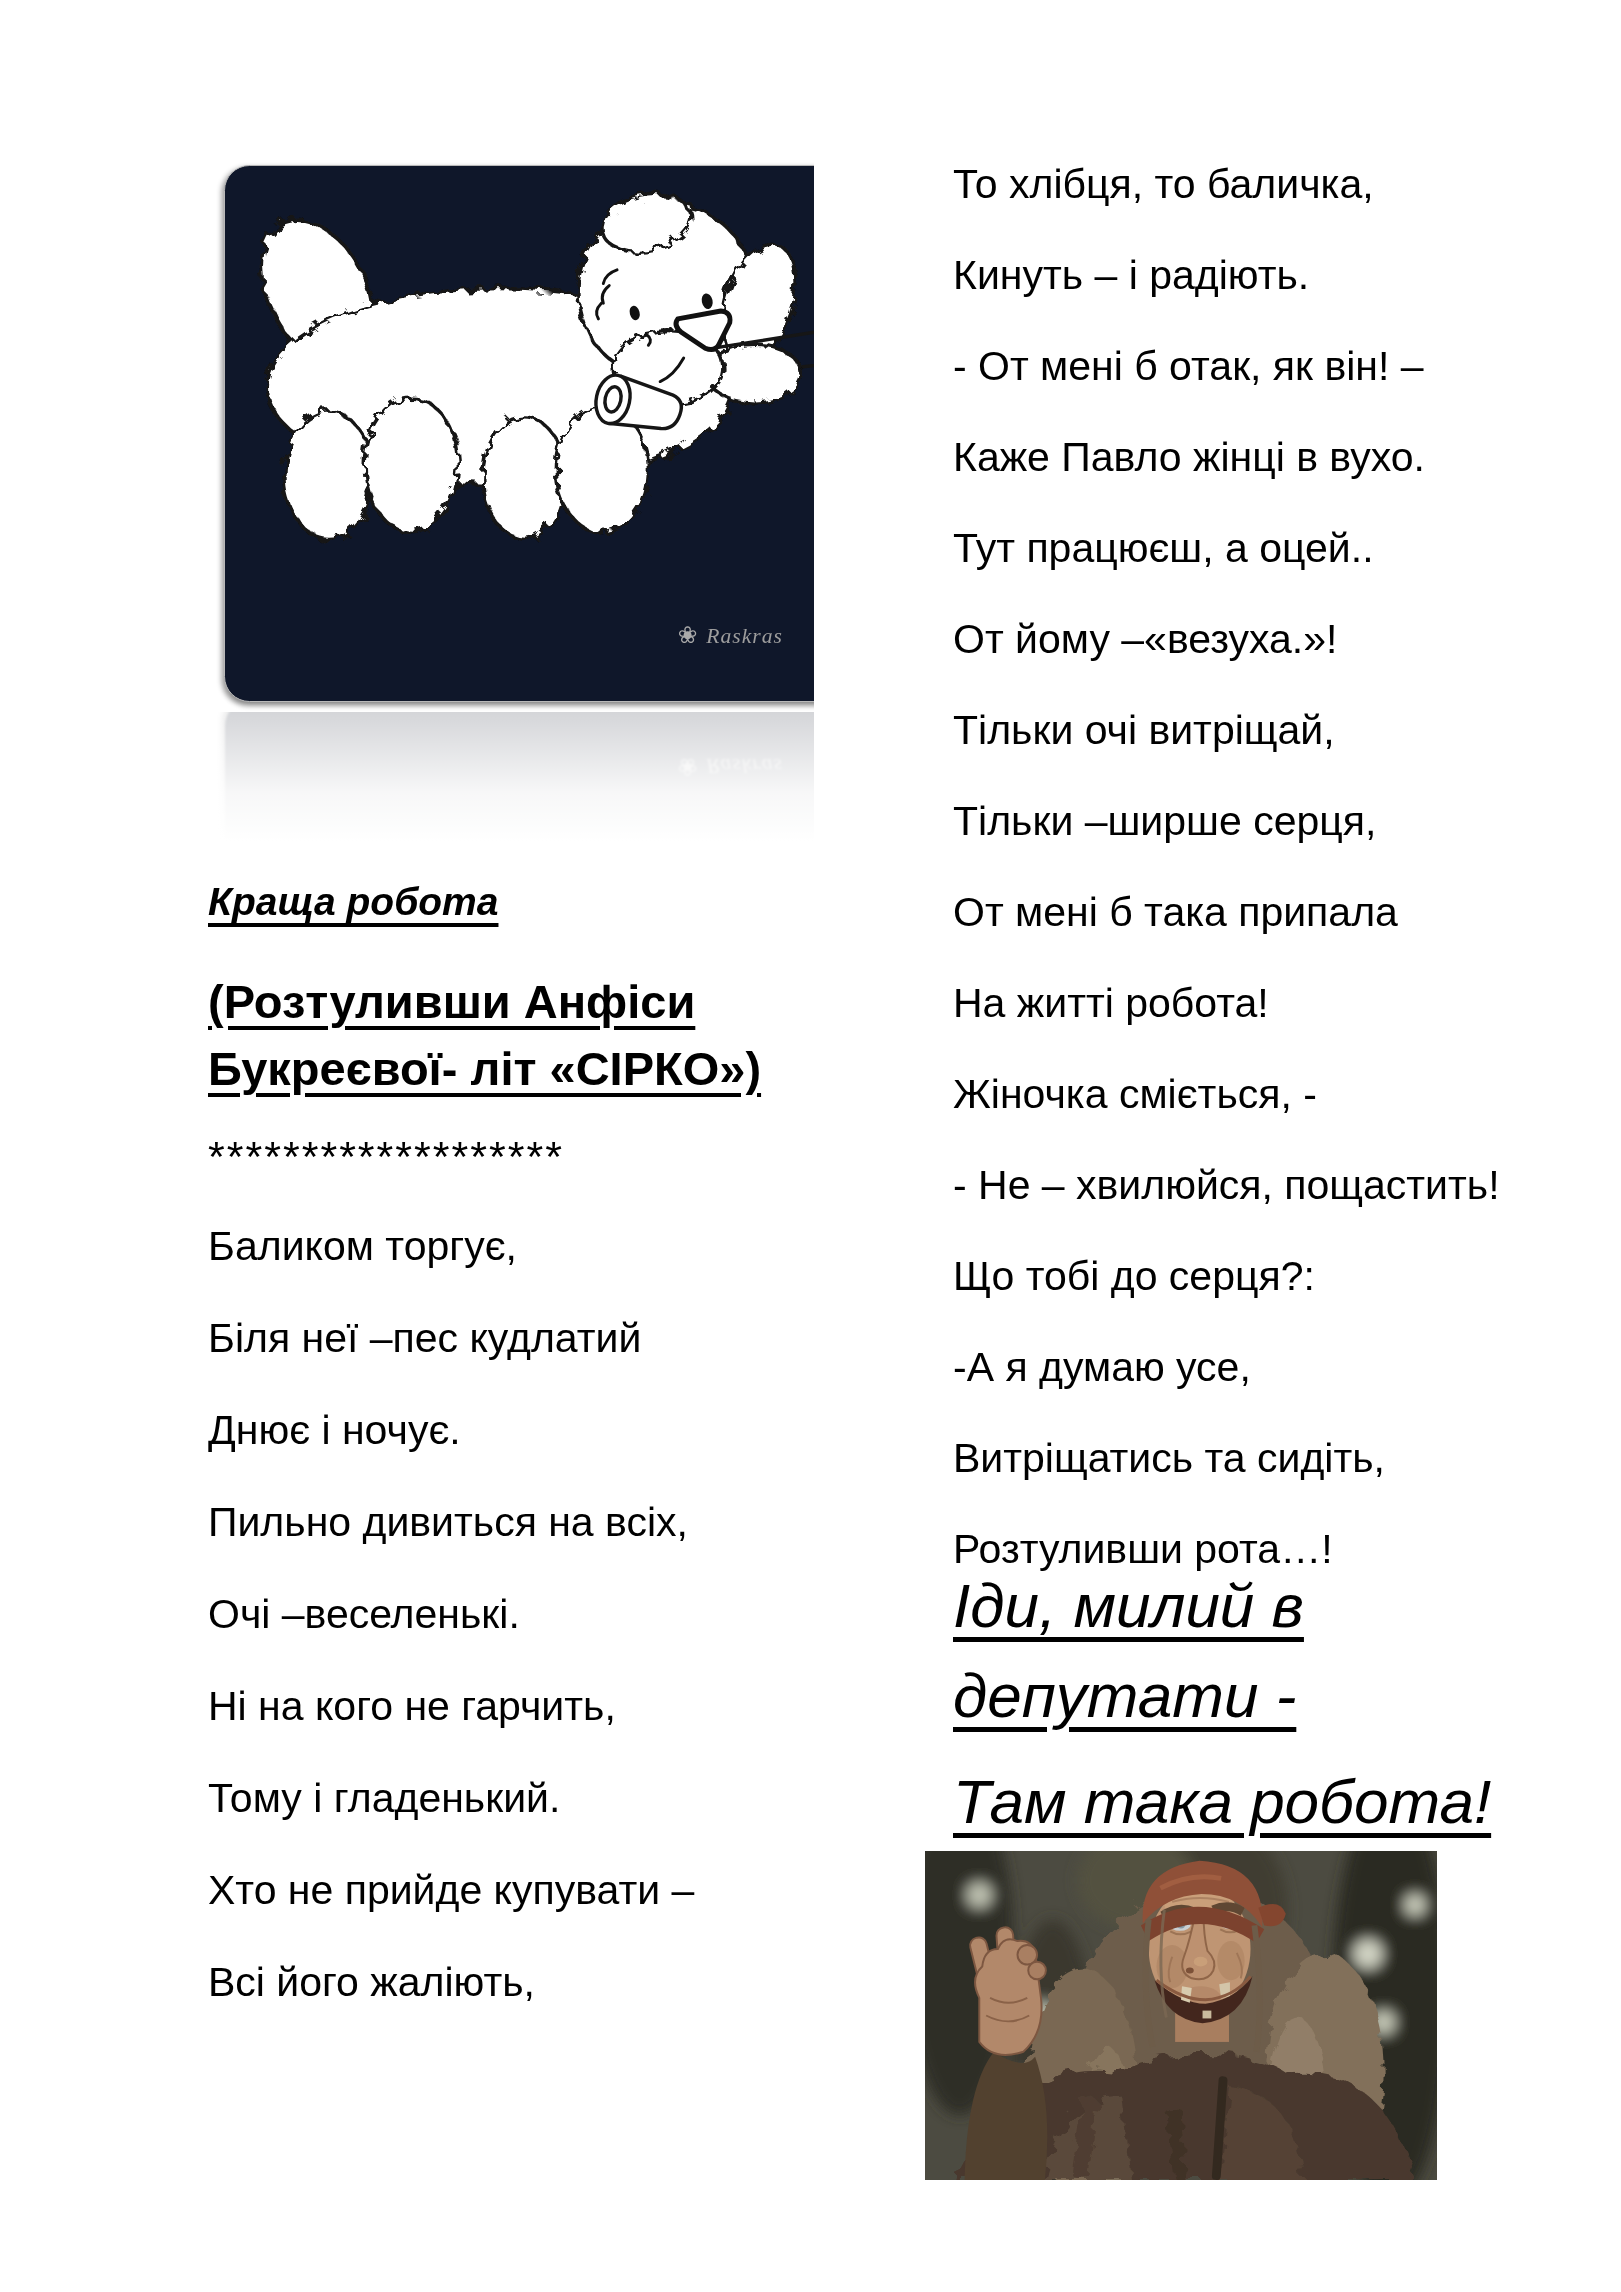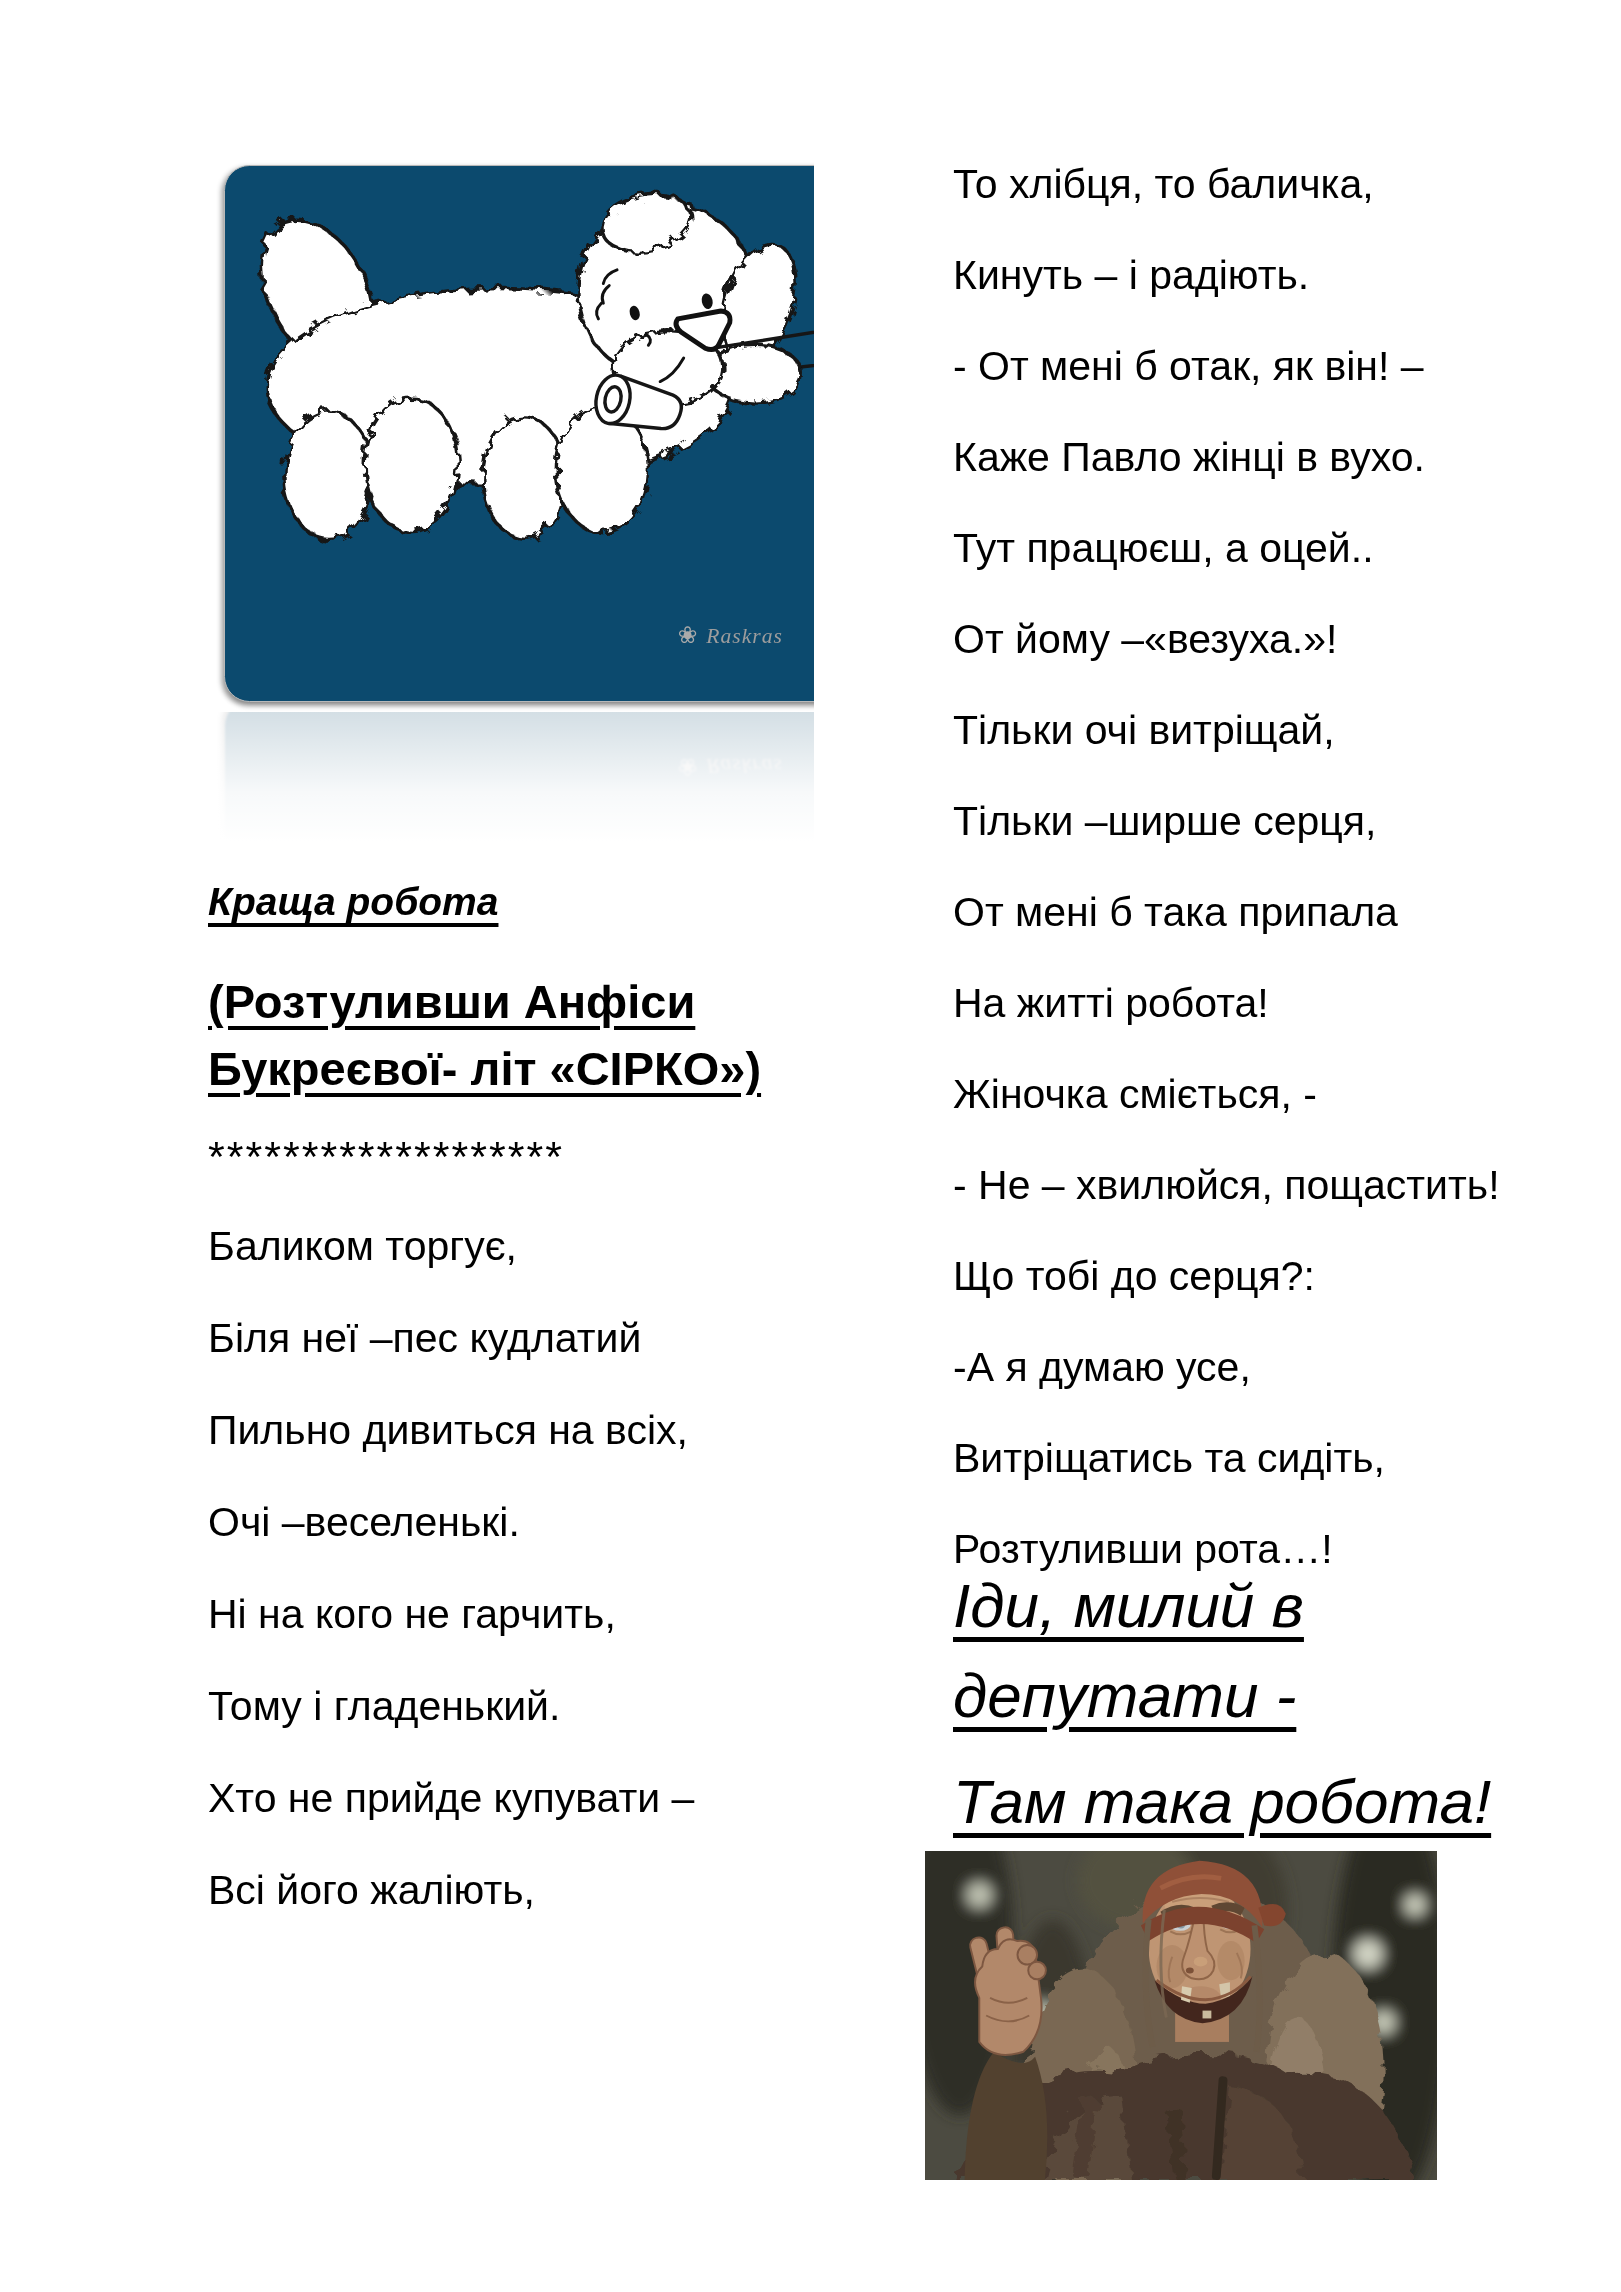--- a/index.html
+++ b/index.html
@@ -5,21 +5,21 @@
   html,body{margin:0;padding:0;background:#888;}
   .page{
     position:relative; width:1621px; height:2293px; background:#ffffff;
     font-family:"Liberation Sans","DejaVu Sans",sans-serif; color:#000;
     overflow:hidden; margin:0 auto;
   }
   
   .dog-clip{position:absolute; left:214px; top:155px; width:600px; height:565px; overflow:hidden;}
   .dog-card{
     position:absolute; left:9.8px; top:9.8px; width:643px; height:535px;
-    background:#0c4a6e; border:1px solid #b9b9b9; border-radius:25.5px;
+    background:#0f172a; border:1px solid #b9b9b9; border-radius:25.5px;
     box-shadow:-2.9px 2.9px 4.9px rgba(0,0,0,.30), 0 4.9px 6.9px -2px rgba(0,0,0,.28);
     text-align:center;
   }
   .dog-card svg{position:absolute; left:0; top:0;}
   .watermark{
     position:absolute; left:453px; top:455px; white-space:nowrap;
     font-family:"Liberation Serif","DejaVu Serif",serif; font-style:italic;
     font-size:21.6px; color:#9d9d9d; letter-spacing:1px;
   }
   .watermark .flower{font-style:normal; font-size:23.5px; color:#aaa; margin-right:7.8px;}
@@ -193,20 +193,21 @@
   <div class="doc-subtitle">
       <div class="sline">(Розтуливши Анфіси</div>
       <div class="sline">Букреєвої- літ «СІРКО»)</div>
     </div>
 
   <div class="separator">*******************</div>
 
   <div class="poem poem-left">
       <div class="pline">Баликом торгує,</div>
       <div class="pline">Біля неї –пес кудлатий</div>
+      <div class="pline">Днює і ночує.</div>
       <div class="pline">Пильно дивиться на всіх,</div>
       <div class="pline">Очі –веселенькі.</div>
       <div class="pline">Ні на кого не гарчить,</div>
       <div class="pline">Тому і гладенький.</div>
       <div class="pline">Хто не прийде купувати –</div>
       <div class="pline">Всі його жаліють,</div>
     </div>
 
   <div class="poem poem-right">
       <div class="pline">То хлібця, то баличка,</div>

